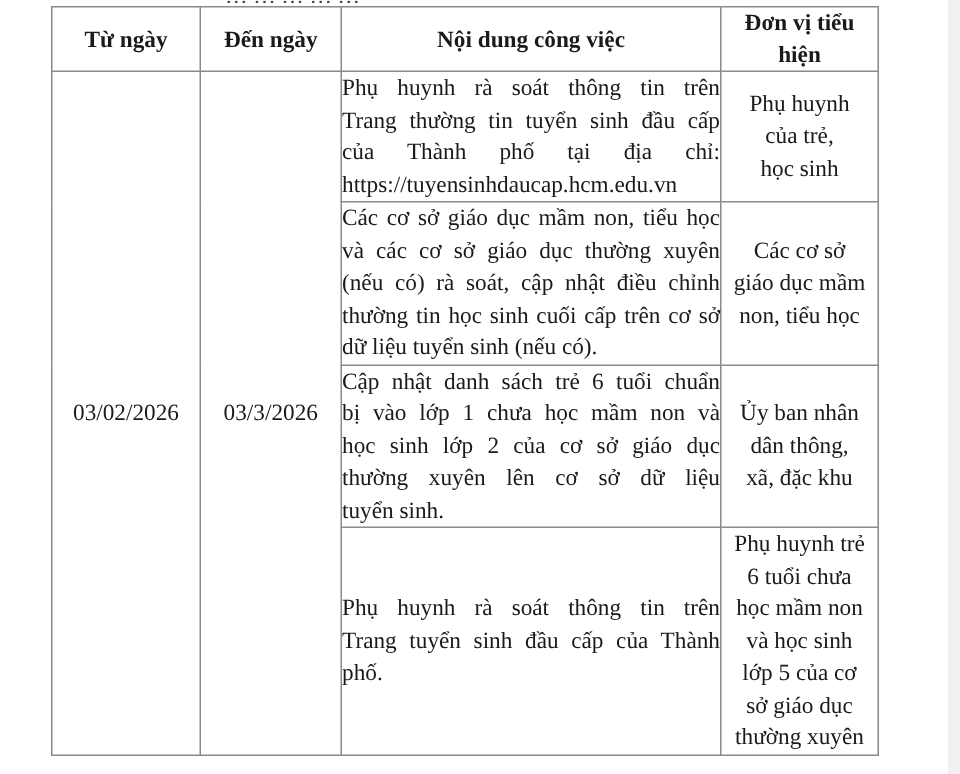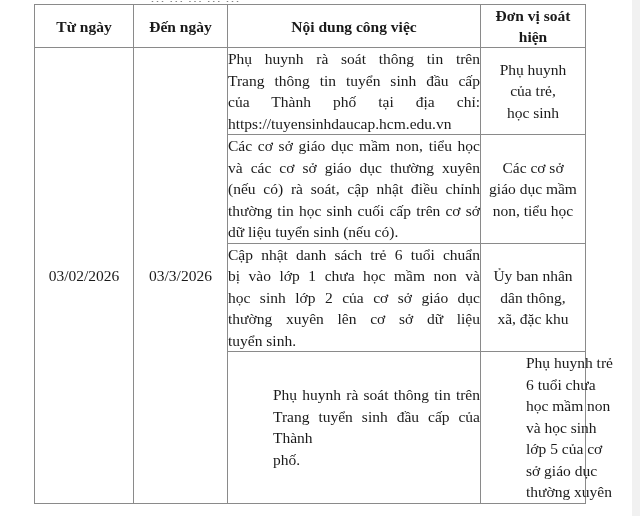--- a/index.html
+++ b/index.html
@@ -67,21 +67,21 @@
       text-align: justify;
       padding: 0 4px 0 6px;
     }
     td.unit {
       text-align: center;
       padding: 0 3px;
     }
     tr.r1 td { height: 84px; }
     tr.r2 td { height: 106px; }
     tr.r3 td { height: 106px; }
-    tr.r4 td { height: 148px; padding-left: 45px; }
+    tr.r4 td { height: 148px; }
     .line { display: block; white-space: nowrap; }
     .just { display: block; text-align: justify; text-align-last: justify; white-space: normal; }
   </style>
 </head>
 <body>
 
 <div class="right-band"></div>
 
 <div class="clipped-line">… … … … …</div>
 
@@ -91,32 +91,32 @@
       <col class="c2">
       <col class="c3">
       <col class="c4">
   </colgroup>
   <thead>
     <tr>
       <th>Từ ngày</th>
       <th>Đến ngày</th>
       <th>Nội dung công việc</th>
       <th>
-        <span class="line">Đơn vị soát</span>
+        <span class="line">Đơn vị tiểu</span>
         <span class="line">hiện</span>
       </th>
     </tr>
   </thead>
   <tbody>
     <tr class="r1">
       <td class="date" rowspan="4">03/02/2026</td>
       <td class="date" rowspan="4">03/3/2026</td>
       <td class="content">
         <span class="just">Phụ huynh rà soát thông tin trên</span>
-        <span class="just">Trang thông tin tuyển sinh đầu cấp</span>
+        <span class="just">Trang thường tin tuyển sinh đầu cấp</span>
         <span class="just">của Thành phố tại địa chỉ:</span>
         <span class="line">https://tuyensinhdaucap.hcm.edu.vn</span>
       </td>
       <td class="unit">
         <span class="line">Phụ huynh</span>
         <span class="line">của trẻ,</span>
         <span class="line">học sinh</span>
       </td>
     </tr>
     <tr class="r2">

